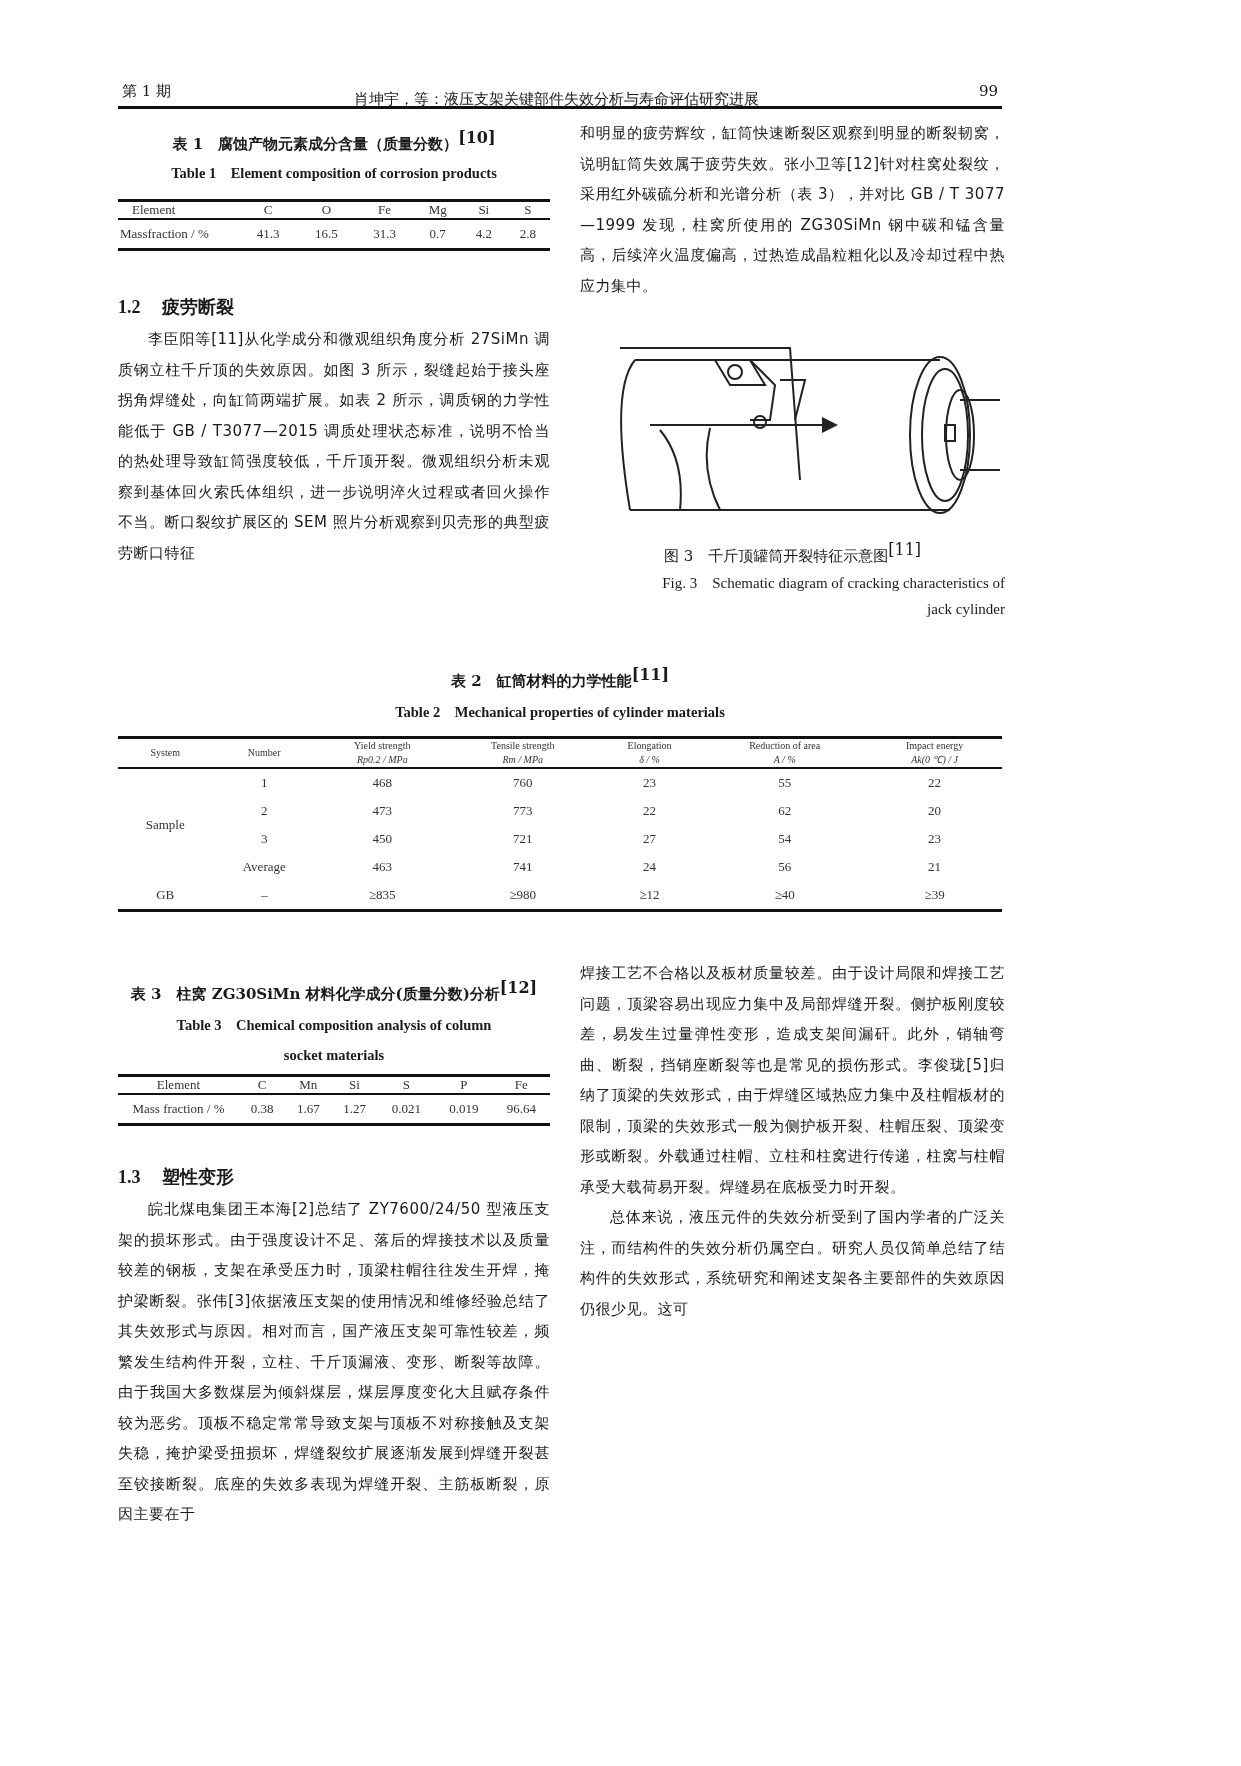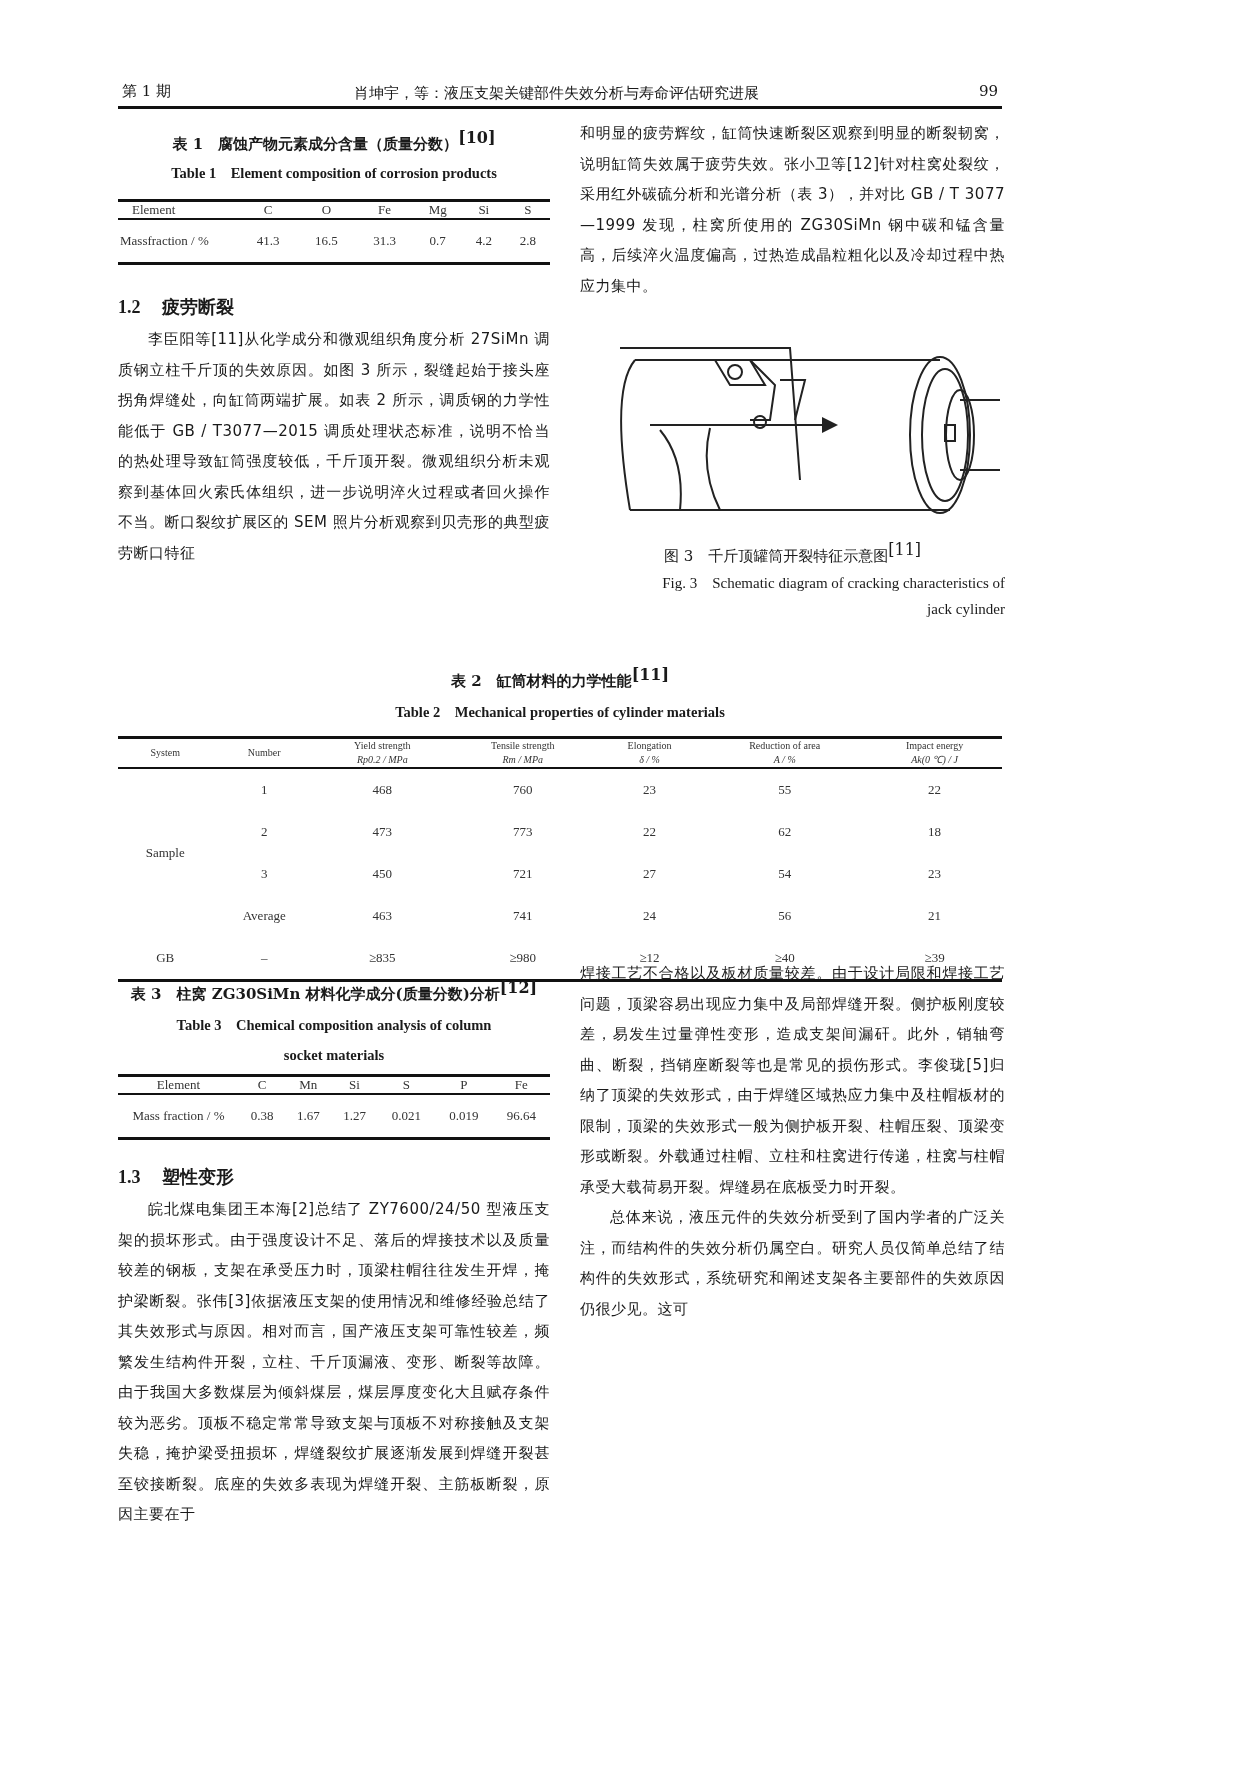--- a/index.html
+++ b/index.html
@@ -1,35 +1,35 @@
 <!DOCTYPE html>
 <html><head>
 <meta charset="utf-8">
 <style>
   html, body { margin: 0; padding: 0; background: #ffffff; }
   body { width: 1241px; height: 1766px; position: relative; overflow: hidden;
          font-family: "DejaVu Serif", "Liberation Serif", serif; color: #1a1a1a; }
   .header { position: absolute; left: 118px; top: 80px; width: 884px; height: 26px;
             border-bottom: 3px solid #111; font-size: 15px; }
   .header .left { position: absolute; left: 4px; top: 2px; }
-  .header .center { position: absolute; left: 236px; top: 4px; }
+  .header .center { position: absolute; left: 236px; top: 10px; }
   .header .right { position: absolute; right: 4px; top: 2px; }
   .col { position: absolute; }
   .col-left { left: 118px; width: 432px; }
   .col-right { left: 580px; width: 425px; }
   .cap-cn { text-align: center; font-size: 15px; font-weight: bold; }
   .cap-en { text-align: center; font-size: 14.5px; font-weight: bold; font-family: "Liberation Serif", serif; }
   .cap-fig-cn { text-align: center; font-size: 15px; }
   .cap-fig-en { text-align: right; font-size: 15px; font-family: "Liberation Serif", serif; }
   sup { font-size: 16px; }
   table { border-collapse: collapse; font-family: "Liberation Serif", serif; font-size: 13px; color: #333; }
   table.t { width: 100%; border-top: 3px solid #111; border-bottom: 3px solid #111; }
   table.t thead tr { border-bottom: 2px solid #111; }
   table.t th { font-weight: normal; padding: 0 2px; text-align: center; }
-  table.t td { padding: 13px 2px; text-align: center; }
+  table.t td { padding: 6px 2px; text-align: center; }
   .sec-title { font-size: 18px; font-weight: bold; margin: 0; line-height: 34px; }
   .sec-title .num { display: inline-block; width: 44px; font-family: "Liberation Serif", serif; }
   .para { font-size: 15px; line-height: 30.5px; text-align: justify; margin: 0;
           font-family: "DejaVu Sans", sans-serif; letter-spacing: 0.5px; }
   .indent { text-indent: 2em; }
   .figure { position: absolute; left: 600px; top: 330px; width: 400px; height: 200px; }
   .t2 th { font-size: 10px; line-height: 14px; }
 </style>
 </head>
 <body>
@@ -145,21 +145,21 @@
         <td>23</td>
         <td>55</td>
         <td>22</td>
       </tr>
       <tr>
         <td>2</td>
         <td>473</td>
         <td>773</td>
         <td>22</td>
         <td>62</td>
-        <td>18</td>
+        <td>20</td>
       </tr>
       <tr>
         <td>3</td>
         <td>450</td>
         <td>721</td>
         <td>27</td>
         <td>54</td>
         <td>23</td>
       </tr>
       <tr>

